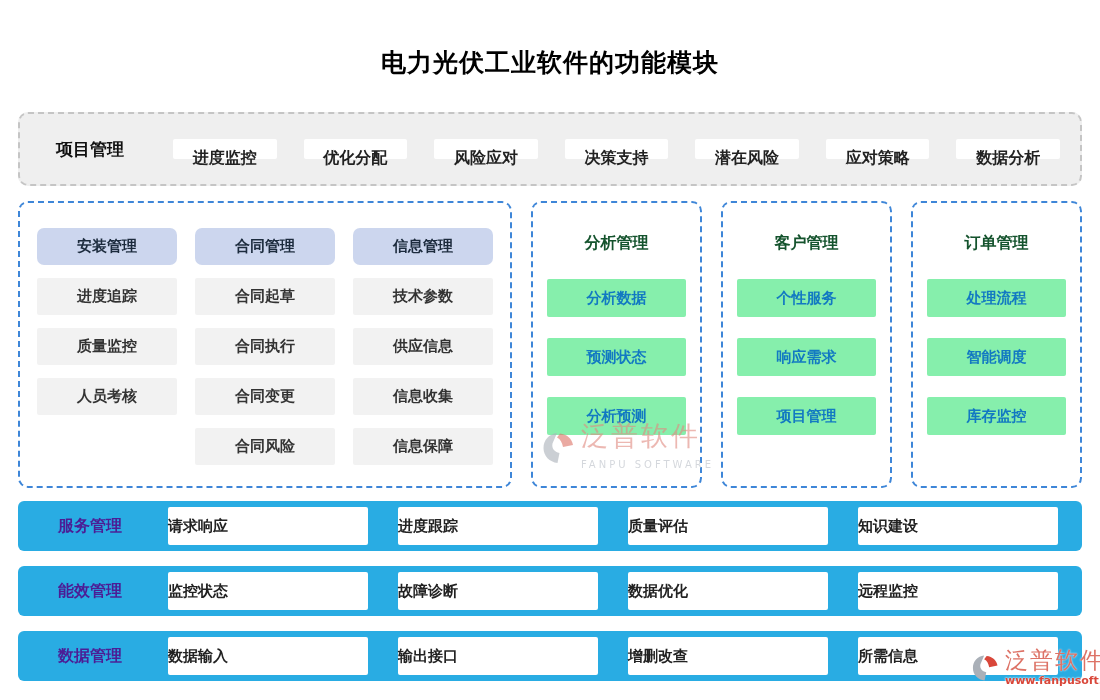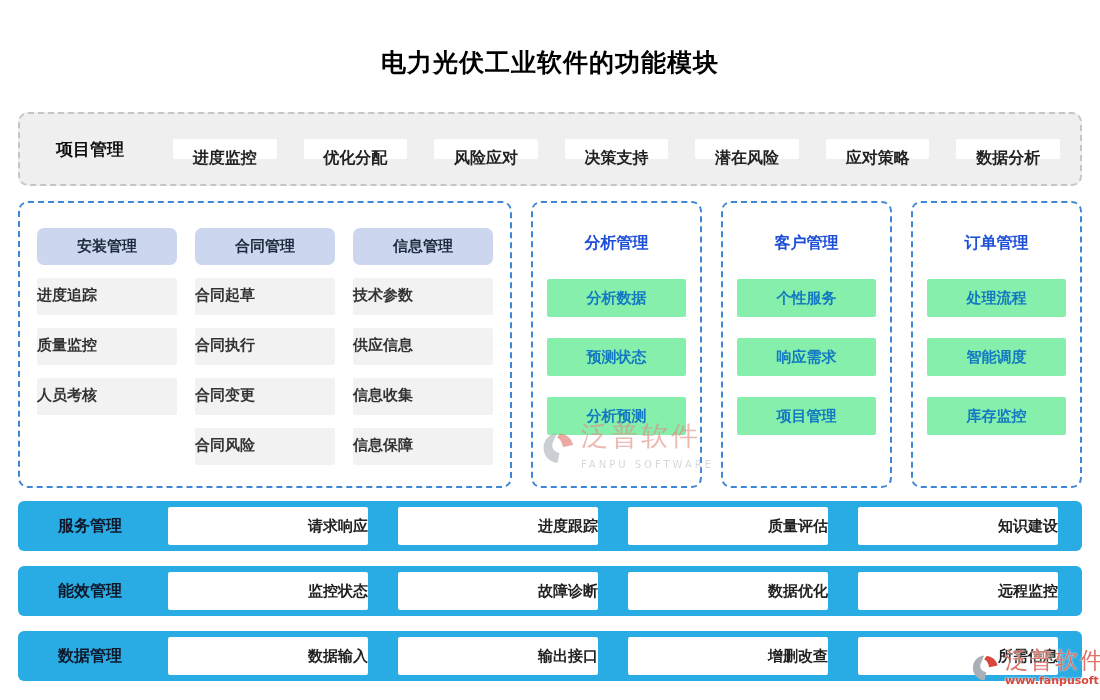--- a/index.html
+++ b/index.html
@@ -80,38 +80,37 @@
     background:#ccd6ee;
     border-radius:7px;
     text-align:center;
     font-size:15px; font-weight:bold;
     color:#1c2b3d;
   }
   .col-item {
     height:37px; line-height:37px;
     background:#f2f2f2;
     border-radius:2px;
-    text-align:left;
+    text-align:center;
     font-size:15px; font-weight:bold;
     color:#333;
-    font-family:Liberation Mono, monospace;
   }
   .panel-list {
     flex:1 1 0;
     padding:18px 14px;
     display:flex;
     flex-direction:column;
     gap:21px;
   }
   .panel-title {
     height:30px; line-height:30px;
     margin-top:7px;
     text-align:center;
     font-size:16px; font-weight:bold;
-    color:#1d4ed8;
+    color:#14532d;
   }
   .panel-item {
     height:38px; line-height:38px;
     background:#86efac;
     border-radius:2px;
     text-align:center;
     font-size:15px; font-weight:bold;
     color:#1279c2;
   }
   
@@ -122,29 +121,29 @@
     border-radius:6px;
     display:flex;
     align-items:center;
     padding:0 24px;
     gap:30px;
   }
   .bbar + .bbar { margin-top:15px; }
   .bbar-label {
     flex:0 0 96px;
     text-align:center;
-    color:#0f172a;
+    color:#4c1d95;
     font-size:16px; font-weight:bold;
   }
   .bbar-box {
     flex:1 1 0;
     height:38px; line-height:38px;
     background:#fff;
     border-radius:2px;
-    text-align:right;
+    text-align:left;
     font-size:15px; font-weight:bold;
     color:#222;
   }
   
   .wm {
     position:absolute;
     display:flex;
     align-items:flex-end;
     gap:5px;
     pointer-events:none;

